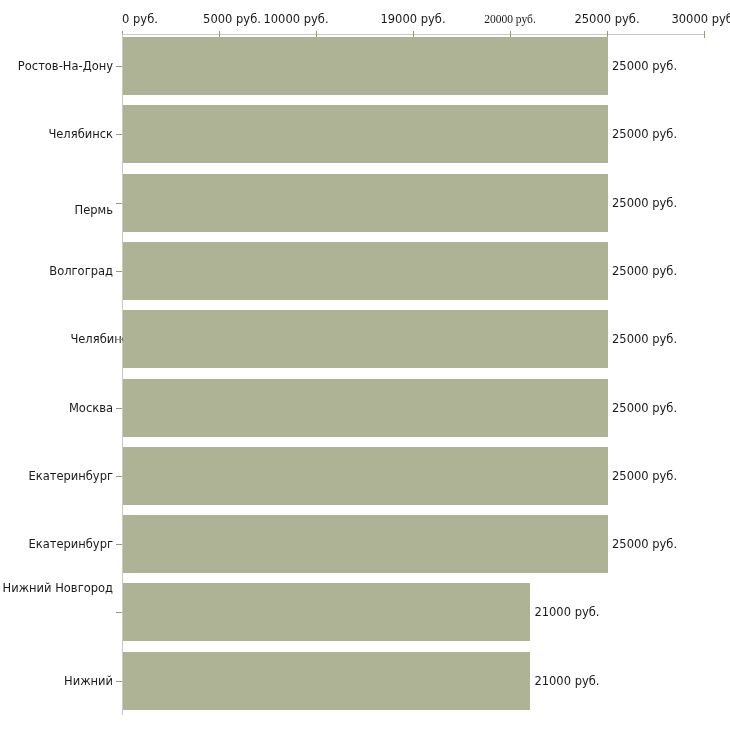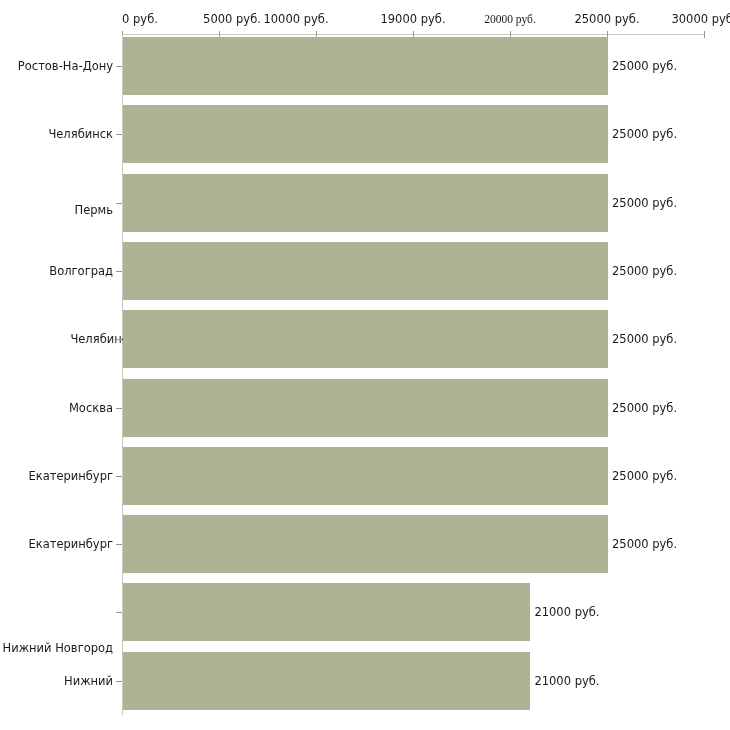--- a/index.html
+++ b/index.html
@@ -172,21 +172,21 @@
         <div class="bar" title="Новосибирск — 25000 руб." style="top: 446.8px; height: 58px; width: 485px; background: rgb(174, 179, 149);"></div>
         <div class="bar-value" style="left: 612px; top: 469.8px;">25000 руб.</div>
       </div>
       <div class="row" style="top: 0px;">
         <div class="cat-label-wrap" style="top: 538.1px;">Екатеринбург</div>
         <div class="ytick" style="top: 544px;"></div>
         <div class="bar" title="Екатеринбург — 25000 руб." style="top: 515.1px; height: 58px; width: 485px; background: rgb(174, 179, 149);"></div>
         <div class="bar-value" style="left: 612px; top: 538.1px;">25000 руб.</div>
       </div>
       <div class="row" style="top: 0px;">
-        <div class="cat-label-wrap" style="top: 642px;">Нижний Новгород</div>
+        <div class="cat-label-wrap" style="top: 582px;">Нижний Новгород</div>
         <div class="ytick" style="top: 612px;"></div>
         <div class="bar" title="Нижний Новгород — 21000 руб." style="top: 583.4px; height: 58px; width: 407.4px; background: rgb(174, 179, 149);"></div>
         <div class="bar-value" style="left: 534.4px; top: 606.4px;">21000 руб.</div>
       </div>
       <div class="row" style="top: 0px;">
         <div class="cat-label-wrap" style="top: 674.7px;">Нижний</div>
         <div class="ytick" style="top: 681px;"></div>
         <div class="bar" title="Москва — 21000 руб." style="top: 651.7px; height: 58px; width: 407.4px; background: rgb(174, 179, 149);"></div>
         <div class="bar-value" style="left: 534.4px; top: 674.7px;">21000 руб.</div>
       </div>

